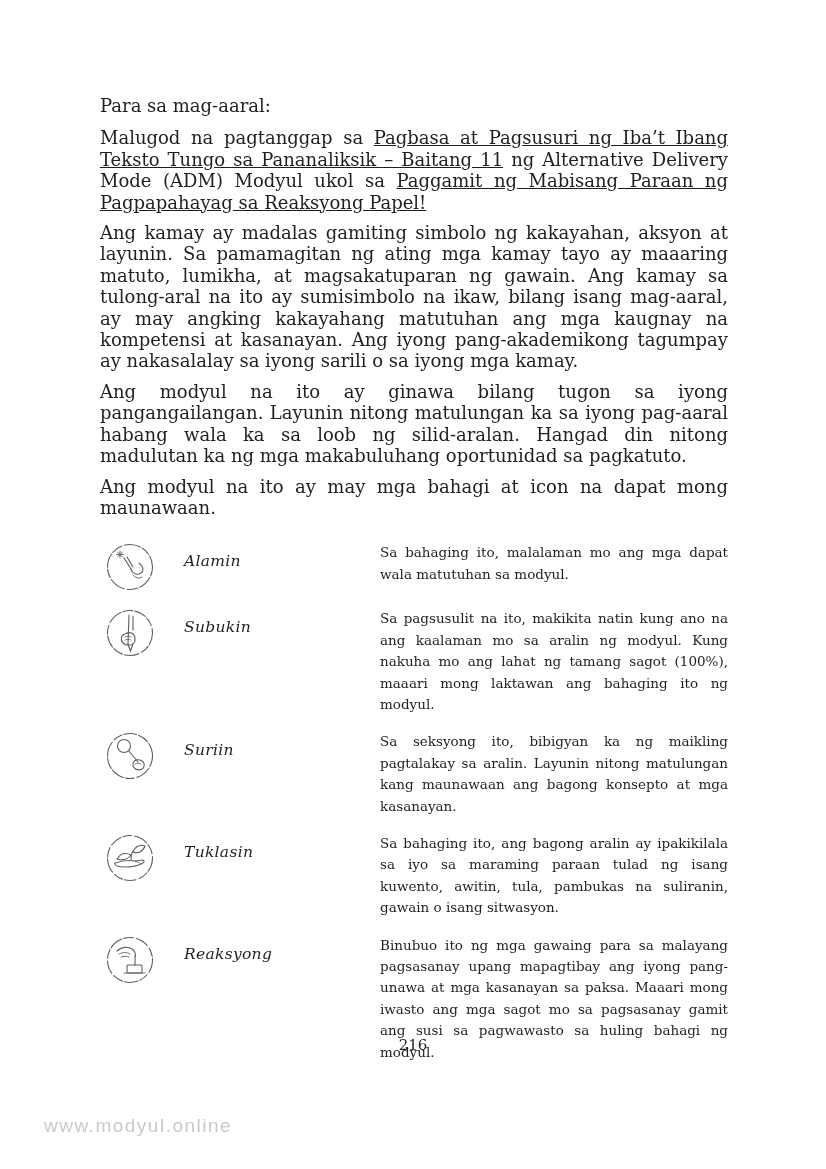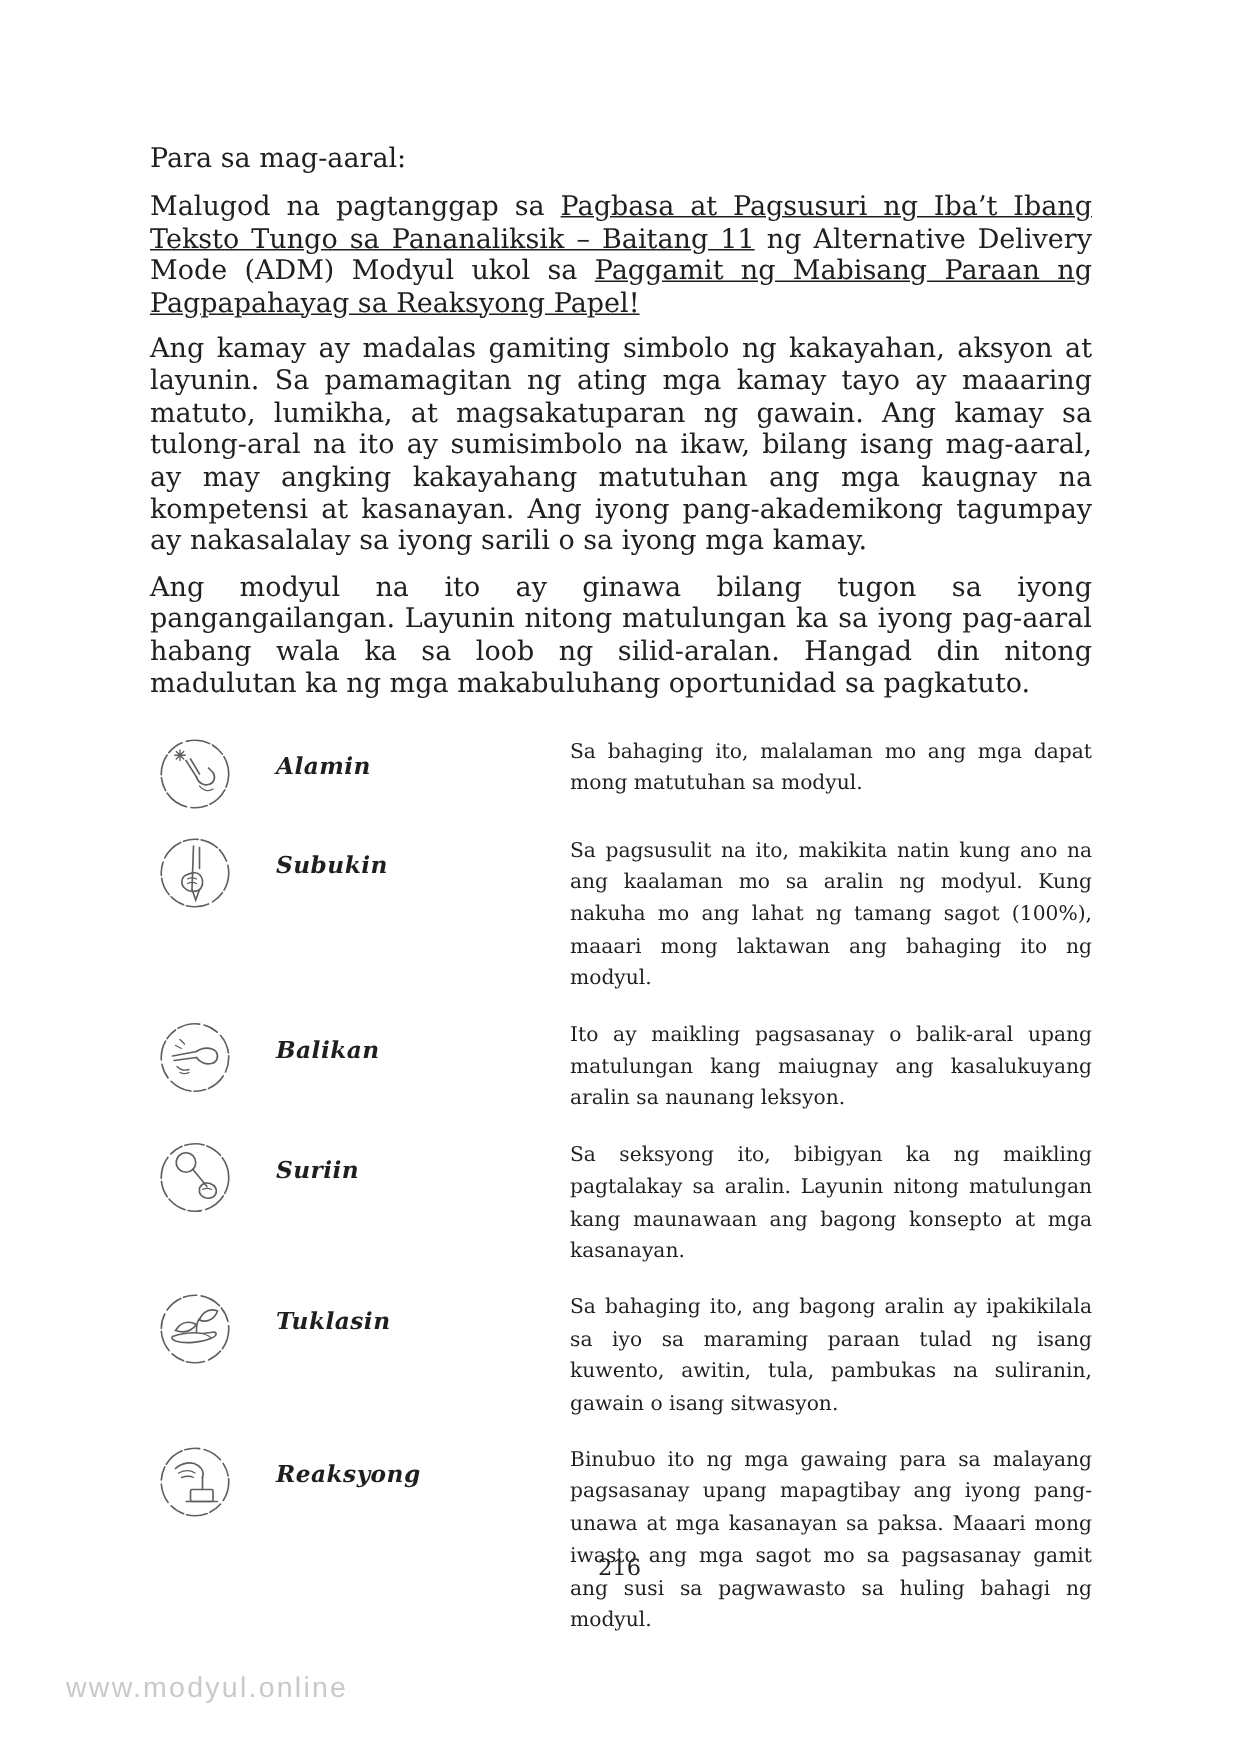--- a/index.html
+++ b/index.html
@@ -9,21 +9,21 @@
   }
   .content{position:absolute;left:100px;top:95px;width:628px;}
   .para{margin:0 0 9px 0;font-size:18px;line-height:21.4px;text-align:justify;}
   .greeting{text-align:left;margin-bottom:11px;}
   .u{text-decoration:underline;}
   .icon-table{margin-top:24px;}
   .icon-row{display:flex;align-items:flex-start;margin-bottom:16px;}
   .icon-cell{flex:0 0 84px;width:84px;padding-left:5px;box-sizing:border-box;}
   .label-cell{
     flex:0 0 196px;width:196px;padding-top:10px;box-sizing:border-box;
-    font-weight:bold;font-style:italic;font-size:15.5px;letter-spacing:.3px;
+    font-weight:normal;font-style:italic;font-size:15.5px;letter-spacing:.3px;
   }
   .desc-cell{flex:1;font-size:13.5px;line-height:21.4px;text-align:justify;}
   .sketch-icon{display:block;}
   .footer-page{
     position:absolute;top:1036px;left:0;width:826px;text-align:center;
     font-size:15px;color:#1f1f1f;
   }
   .watermark{
     position:absolute;top:1115px;left:0;width:826px;
     font-size:19px;color:#c9c9c9;font-family:"Liberation Sans",sans-serif;
@@ -37,64 +37,52 @@
 <div class="content">
 
   <p class="para greeting">Para sa mag-aaral:</p>
 
   <p class="para"><span>Malugod na pagtanggap sa </span><span class="u">Pagbasa at Pagsusuri ng Iba’t Ibang Teksto Tungo sa Pananaliksik – Baitang 11</span><span> ng Alternative Delivery Mode (ADM) Modyul ukol sa </span><span class="u">Paggamit ng Mabisang Paraan ng Pagpapahayag sa Reaksyong Papel!</span></p>
 
   <p class="para">Ang kamay ay madalas gamiting simbolo ng kakayahan, aksyon at layunin. Sa pamamagitan ng ating mga kamay tayo ay maaaring matuto, lumikha, at magsakatuparan ng gawain. Ang kamay sa tulong-aral na ito ay sumisimbolo na ikaw, bilang isang mag-aaral, ay may angking kakayahang matutuhan ang mga kaugnay na kompetensi at kasanayan. Ang iyong pang-akademikong tagumpay ay nakasalalay sa iyong sarili o sa iyong mga kamay.</p>
 
   <p class="para">Ang modyul na ito ay ginawa bilang tugon sa iyong pangangailangan. Layunin nitong matulungan ka sa iyong pag-aaral habang wala ka sa loob ng silid-aralan. Hangad din nitong madulutan ka ng mga makabuluhang oportunidad sa pagkatuto.</p>
 
+  <p class="para">Ang modyul na ito ay may mga bahagi at icon na dapat mong maunawaan.</p>
 
   <div class="icon-table">
 
     <div class="icon-row">
       <div class="icon-cell">
         <svg class="sketch-icon" width="50" height="50" viewBox="0 0 50 50" fill="none" stroke="#5f5f5f" stroke-width="1.1" stroke-linecap="round">
           <circle cx="25" cy="25" r="22.5" stroke-dasharray="9 2 14 2 11 3 16 2"></circle>
           <path d="M15 9 L15 16 M11.5 12.5 L18.5 12.5 M12.5 10 L17.5 15 M17.5 10 L12.5 15" stroke-width="0.9"></path>
           <path d="M19 16 L26 27 M22 15 L28 25"></path>
           <path d="M26 27 C27 31 31 33 34 32 C38 31 39 27 37 24 L34 21"></path>
           <path d="M28 33 C30 36 34 37 37 35" stroke-width="0.9"></path>
         </svg>
       </div>
       <div class="label-cell">Alamin</div>
-      <div class="desc-cell">Sa bahaging ito, malalaman mo ang mga dapat mong matutuhan sa modyul.</div>
+      <div class="desc-cell">Sa bahaging ito, malalaman mo ang mga dapat wala matutuhan sa modyul.</div>
     </div>
 
     <div class="icon-row">
       <div class="icon-cell">
         <svg class="sketch-icon" width="50" height="50" viewBox="0 0 50 50" fill="none" stroke="#5f5f5f" stroke-width="1.1" stroke-linecap="round">
           <circle cx="25" cy="25" r="22.5" stroke-dasharray="12 2 9 3 15 2 10 2"></circle>
           <path d="M24 7 L23 36 M28 8 L28 22"></path>
           <path d="M23 36 L25.5 43 L28 36"></path>
           <path d="M20 26 C16 27 15 32 18 35 C21 38 27 38 29 35 C31 32 30 28 28 26 C26 24 22 25 20 26"></path>
           <path d="M20 29 C22 28 24 28 26 29 M20 32 C22 31 24 31 26 32" stroke-width="0.8"></path>
         </svg>
       </div>
       <div class="label-cell">Subukin</div>
       <div class="desc-cell">Sa pagsusulit na ito, makikita natin kung ano na ang kaalaman mo sa aralin ng modyul. Kung nakuha mo ang lahat ng tamang sagot (100%), maaari mong laktawan ang bahaging ito ng modyul.</div>
     </div>
 
-    <div class="icon-row">
-      <div class="icon-cell">
-        <svg class="sketch-icon" width="50" height="50" viewBox="0 0 50 50" fill="none" stroke="#5f5f5f" stroke-width="1.1" stroke-linecap="round">
-          <circle cx="25" cy="25" r="22.5" stroke-dasharray="10 3 13 2 8 2 15 3"></circle>
-          <path d="M10 24 L26 21 M11 27 L26 25"></path>
-          <path d="M26 21 C30 18 36 18 39 21 C41 24 40 28 36 29 C32 30 28 28 26 25"></path>
-          <path d="M13 31 C15 33 18 34 21 33 M15 35 C17 36 19 36 21 35" stroke-width="0.9"></path>
-          <path d="M12 17 L16 19 M15 13 L18 16" stroke-width="0.9"></path>
-        </svg>
-      </div>
-      <div class="label-cell">Balikan</div>
-      <div class="desc-cell">Ito ay maikling pagsasanay o balik-aral upang matulungan kang maiugnay ang kasalukuyang aralin sa naunang leksyon.</div>
-    </div>
 
     <div class="icon-row">
       <div class="icon-cell">
         <svg class="sketch-icon" width="50" height="50" viewBox="0 0 50 50" fill="none" stroke="#5f5f5f" stroke-width="1.1" stroke-linecap="round">
           <circle cx="25" cy="25" r="22.5" stroke-dasharray="11 2 15 3 9 2 13 2"></circle>
           <circle cx="19" cy="15" r="6.5"></circle>
           <path d="M23.5 19.5 L33 31"></path>
           <path d="M28 32 C30 28 34 28 37 30 C40 32 40 36 37 38 C33 40 29 38 28 35 Z"></path>
           <path d="M30 33 C32 32 34 32 36 33" stroke-width="0.8"></path>
         </svg>

